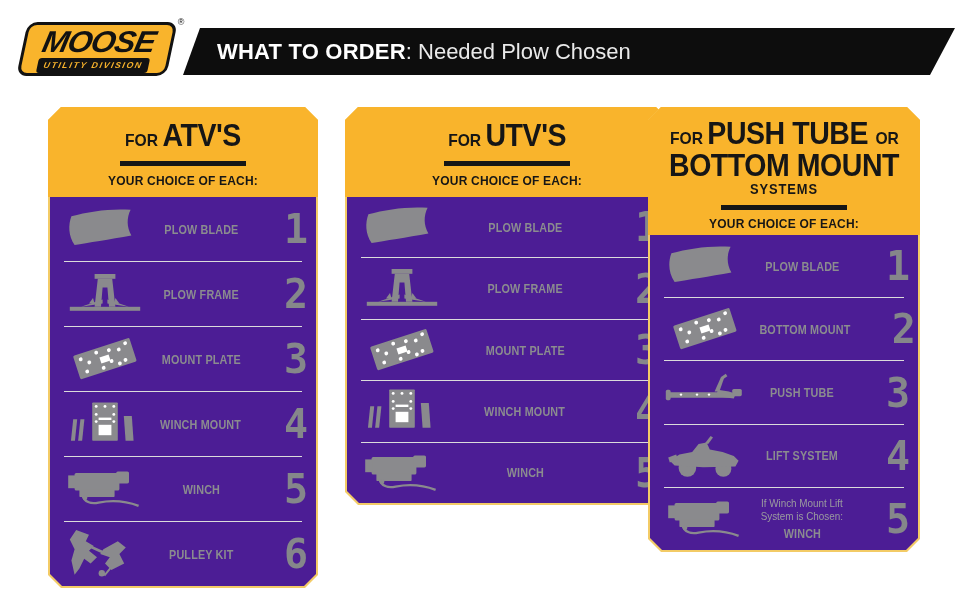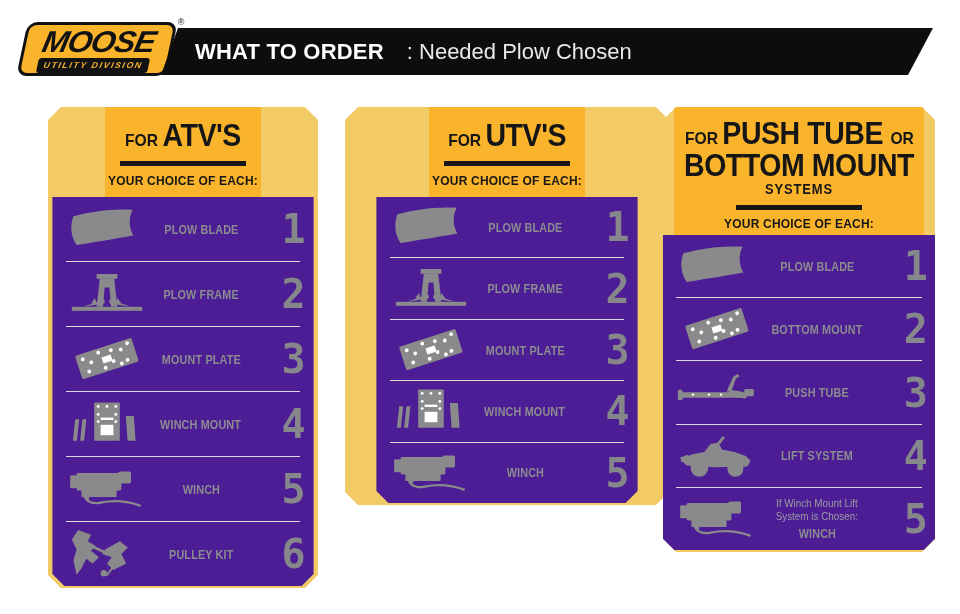--- a/index.html
+++ b/index.html
@@ -12,31 +12,31 @@
         transform:skewX(-12deg);display:flex;flex-direction:column;align-items:center;
         justify-content:flex-start;box-sizing:border-box;padding-top:1px;}
   .logo-word{font-style:italic;font-weight:900;font-size:30px;line-height:32px;
         color:#121212;letter-spacing:-1px;transform:scaleX(1.05);}
   .logo-band{background:#121212;color:#F9B42C;font-style:italic;font-weight:bold;
         font-size:8.5px;letter-spacing:1.6px;border-radius:3px;
         padding:2px 6px 3px;margin-top:0px;white-space:nowrap;transform:scaleX(1.02);}
   .logo-reg{position:absolute;right:-10px;top:-8px;font-size:9px;color:#121212;
         font-style:normal;transform:skewX(12deg);}
 
-  .banner{position:absolute;left:161px;top:28px;width:772px;height:47px;background:#0D0D0D;
+  .banner{position:absolute;left:183px;top:28px;width:772px;height:47px;background:#0D0D0D;
         clip-path:polygon(17px 0,100% 0,calc(100% - 25px) 100%,0 100%);
         display:flex;align-items:center;box-sizing:border-box;padding-left:34px;
-        font-size:22px;white-space:nowrap;gap:23px;}
+        font-size:22px;white-space:nowrap;}
   .banner .b1{color:#ffffff;font-weight:bold;letter-spacing:0.2px;}
   .banner .b2{color:#E9E9E9;font-weight:400;}
 
   
   .card{position:absolute;top:107px;display:flex;flex-direction:column;background:#F3CB66;
         clip-path:polygon(13px 0,calc(100% - 13px) 0,100% 13px,100% calc(100% - 13px),
-                  calc(100% - 13px) 100%,13px 100%,0 calc(100% - 13px),0 13px);align-items:center;}
+                  calc(100% - 13px) 100%,13px 100%,0 calc(100% - 13px),0 13px);}
   .card-head{flex:none;background:#F9B42C;display:flex;flex-direction:column;
         align-items:center;justify-content:flex-start;box-sizing:border-box;padding-top:13px;}
   .title-line{color:#161616;line-height:1.02;text-align:center;white-space:nowrap;
         transform:scaleX(0.92);}
   .t-big{font-weight:bold;font-size:31px;letter-spacing:-0.5px;}
   .t-small{font-weight:bold;font-size:17px;letter-spacing:0;}
   .t-tiny{font-weight:bold;font-size:14px;letter-spacing:1px;}
   .head-rule{width:126px;height:5px;background:#161616;margin:9px auto 8px;}
   .head-sub{font-size:12.5px;font-weight:bold;color:#161616;letter-spacing:0.2px;
         transform:scaleX(0.96);white-space:nowrap;}
@@ -55,21 +55,21 @@
   .item-note{font-size:10.5px;color:#9B9C9F;line-height:1.25;margin-bottom:2px;
         transform:scaleX(0.94);white-space:nowrap;}
   .num-cell{flex:none;width:52px;text-align:right;
         font-family:"DejaVu Sans Mono",monospace;font-weight:bold;font-size:40px;
         color:#85878A;line-height:1;letter-spacing:-2px;}
 
   .card-atvs{left:48px;width:270px;height:481px;}
   .card-atvs .card-head{height:90px;}
   .card-utvs{left:345px;width:324px;height:398px;}
   .card-utvs .card-head{height:90px;}
-  .card-push-tube-bottom-mount{left:648px;width:272px;height:445px;margin-left:15px;}
+  .card-push-tube-bottom-mount{left:648px;width:272px;height:445px;}
   .card-push-tube-bottom-mount .card-head{height:128px;padding-top:11px;}
   .card-push-tube-bottom-mount .head-rule{margin:7px auto 7px;}
 </style>
 </head>
 <body>
 
 <div class="page">
 
   <div class="logo">
     <div class="logo-word">MOOSE</div>

